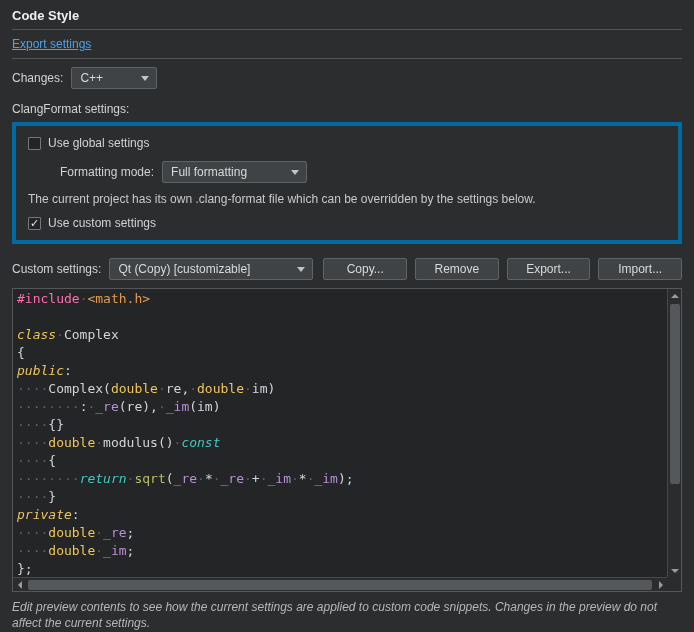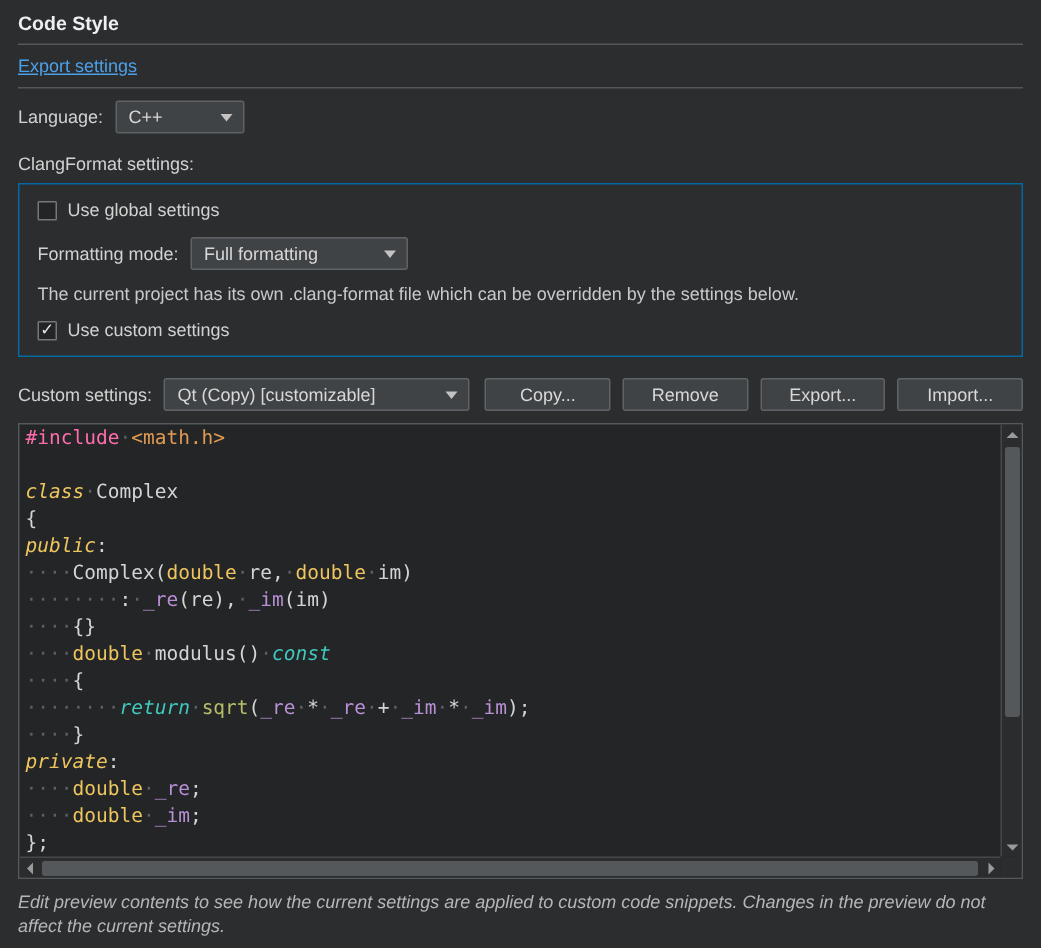--- a/index.html
+++ b/index.html
@@ -36,32 +36,32 @@
     border-left: 4px solid transparent; border-right: 4px solid transparent;
     border-top: 5px solid #c3c3c3;
   }
   .combo-lang { width: 86px; }
   .combo-mode { width: 145px; }
   .combo-custom { width: 204px; }
 
   .section-label { margin-top: 13px; }
 
   .groupbox {
-    margin-top: 6px; border: 1px solid #0369a1; padding: 10px 12px 10px 12px;
+    margin-top: 6px; border: 4px solid #0369a1; padding: 10px 12px 10px 12px;
   }
   .check-row { cursor: pointer; }
   .check-row-1 { margin-bottom: 11px; }
   .checkbox {
     width: 13px; height: 13px; margin-right: 7px; flex: none;
     background: #222425; border: 1px solid #73787b; border-radius: 1px;
     display: inline-flex; align-items: center; justify-content: center;
     font-size: 11px; line-height: 11px; color: #e6e6e6;
   }
   .mode-row { margin-bottom: 9px; }
-  .mode-row .label { margin-right: 8px; }
+  .mode-row .label { margin-right: 8px; margin-left: 32px; }
   .info-text { color: #c9c9c9; margin: 0 0 10px 0; }
 
   .custom-row { margin-top: 14px; }
   .custom-row .label { margin-right: 8px; white-space: nowrap; }
   .custom-row .combo { margin-right: 10px; }
   .btn {
     flex: 1; height: 22px; margin-left: 8px;
     background: #404346; border: 1px solid #5e6366; border-radius: 2px;
     color: #d8d8d8; font-family: "Liberation Sans", sans-serif; font-size: 12px;
     cursor: pointer; padding: 0 6px;
@@ -129,21 +129,21 @@
 
   <div class="page-title">Code Style</div>
   <div class="hr"></div>
 
   <div class="link-row">
     <span class="link">Export settings</span>
   </div>
   <div class="hr"></div>
 
   <div class="row lang-row">
-    <span class="label">Language:</span>
+    <span class="label">Changes:</span>
     <div class="combo combo-lang">
       <span>C++</span>
       <span class="combo-arrow"></span>
     </div>
   </div>
 
   <div class="label section-label">ClangFormat settings:</div>
 
   <div class="groupbox">
     <div class="row check-row check-row-1">

